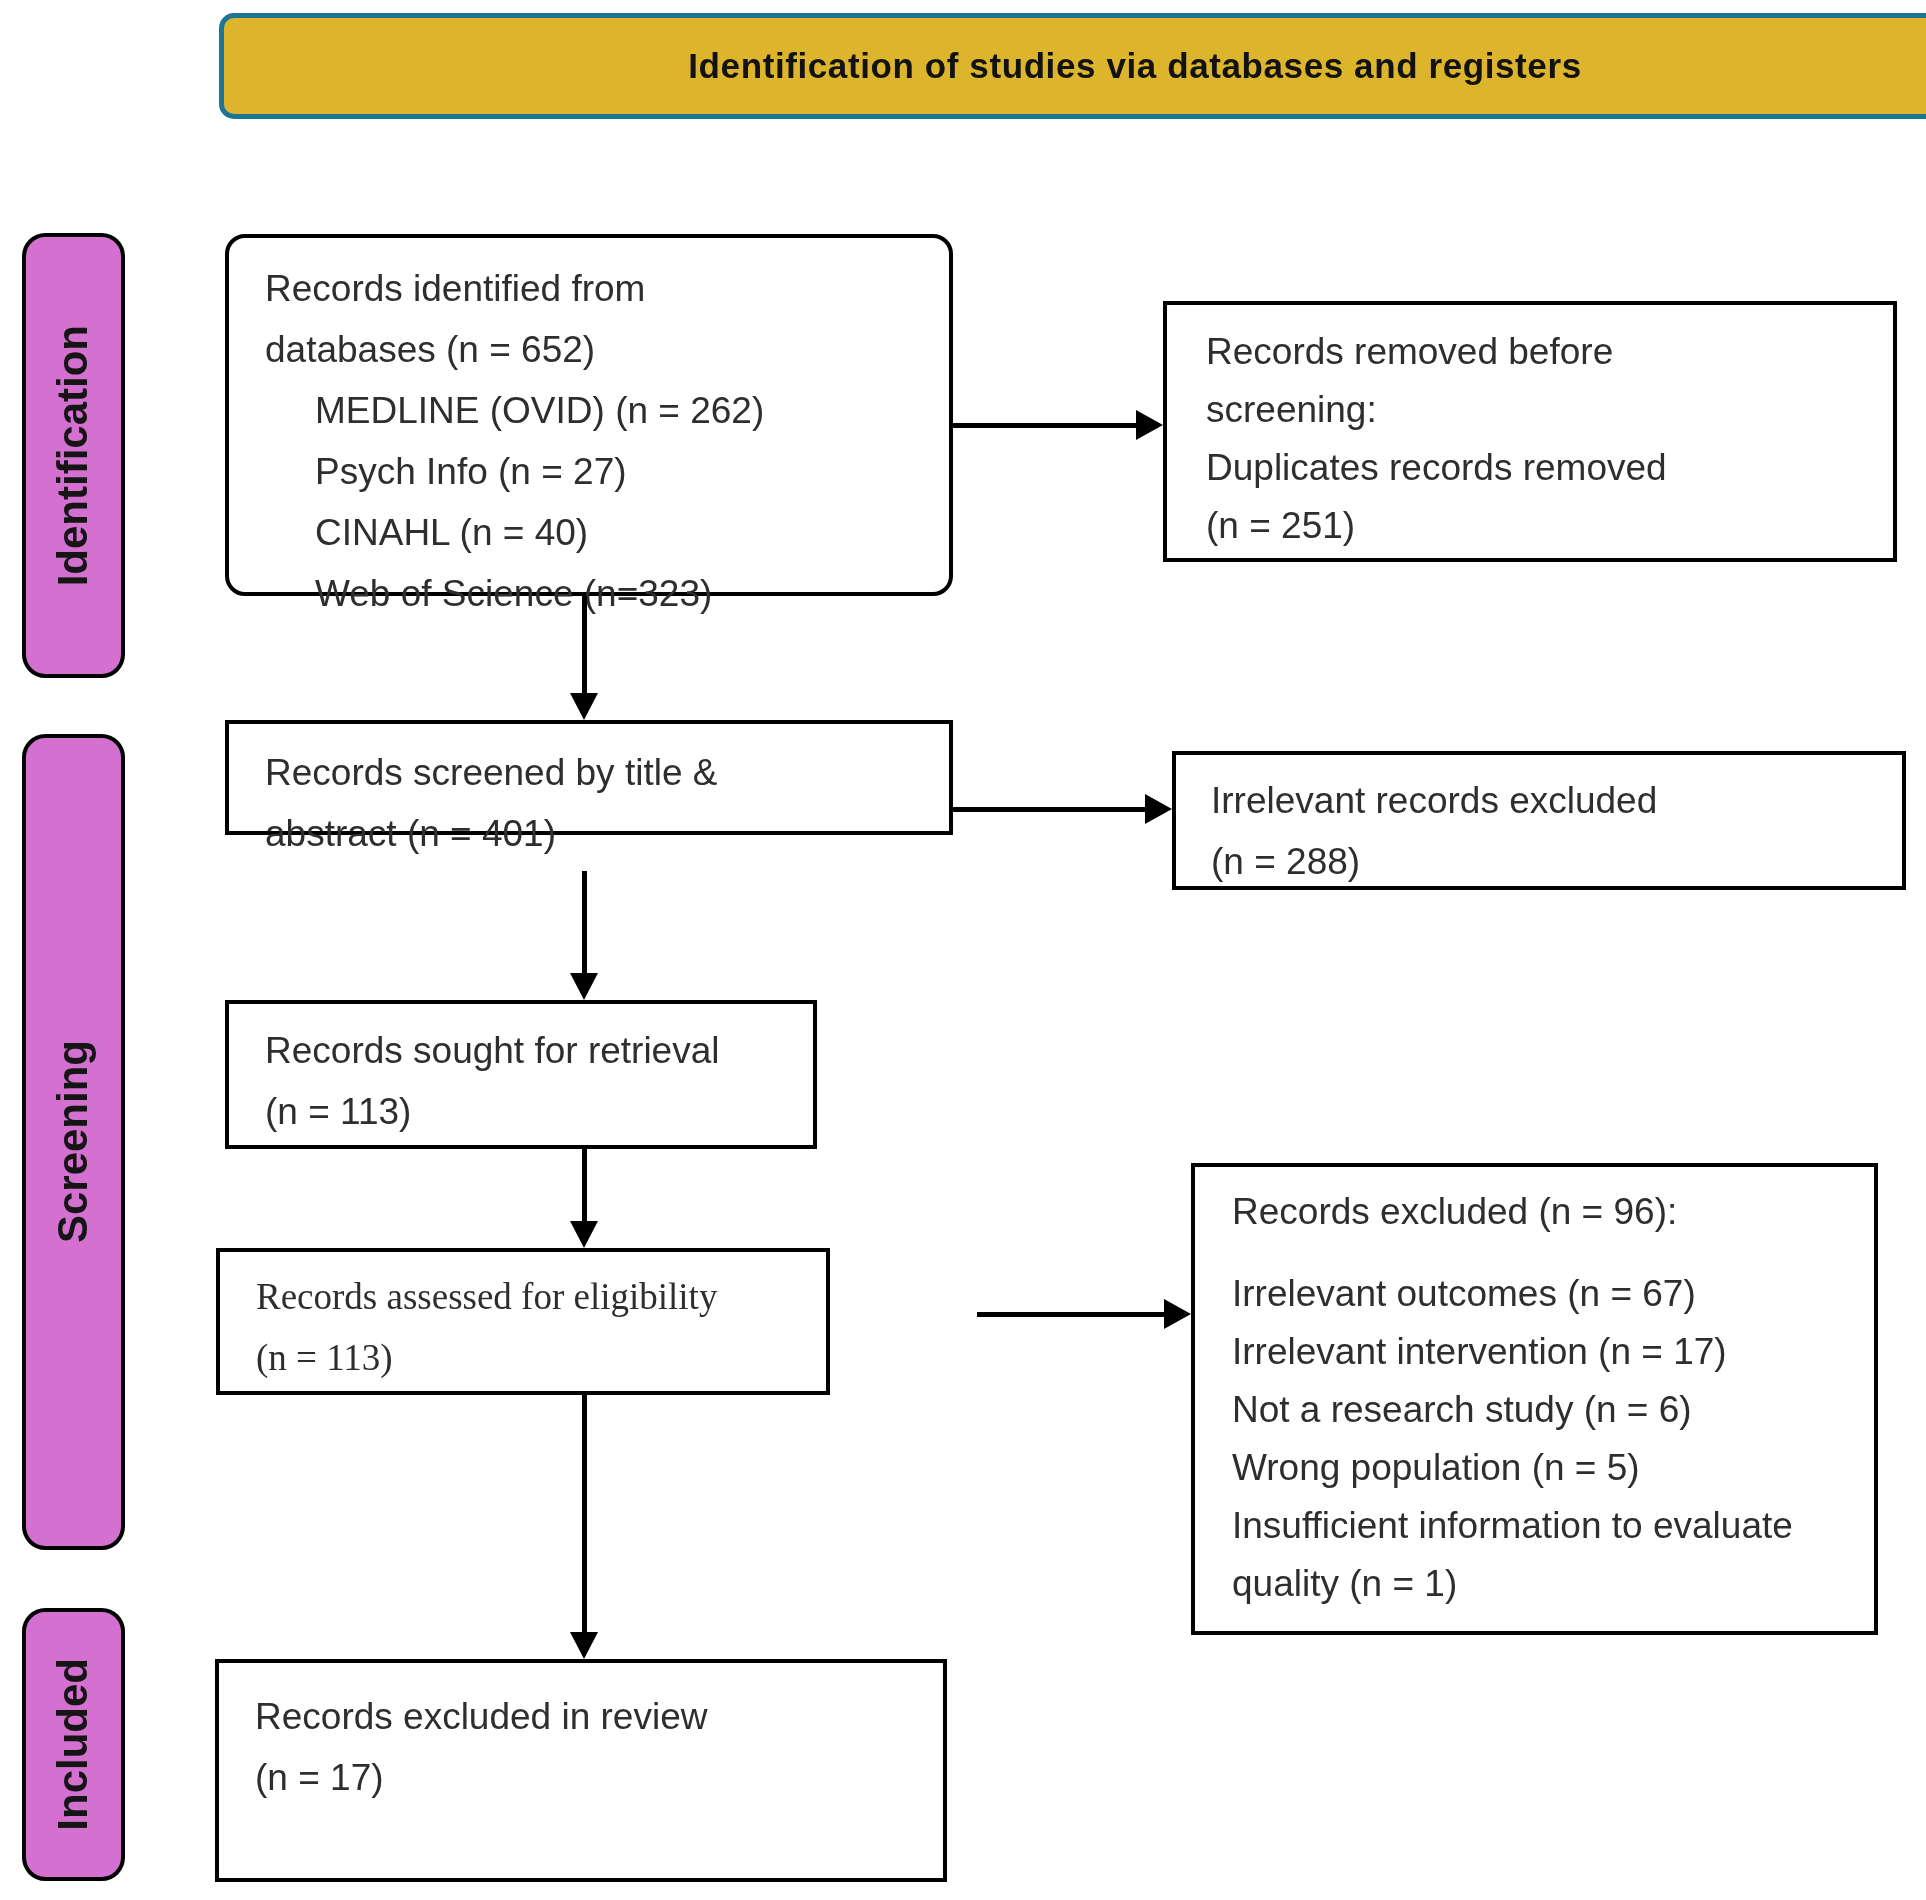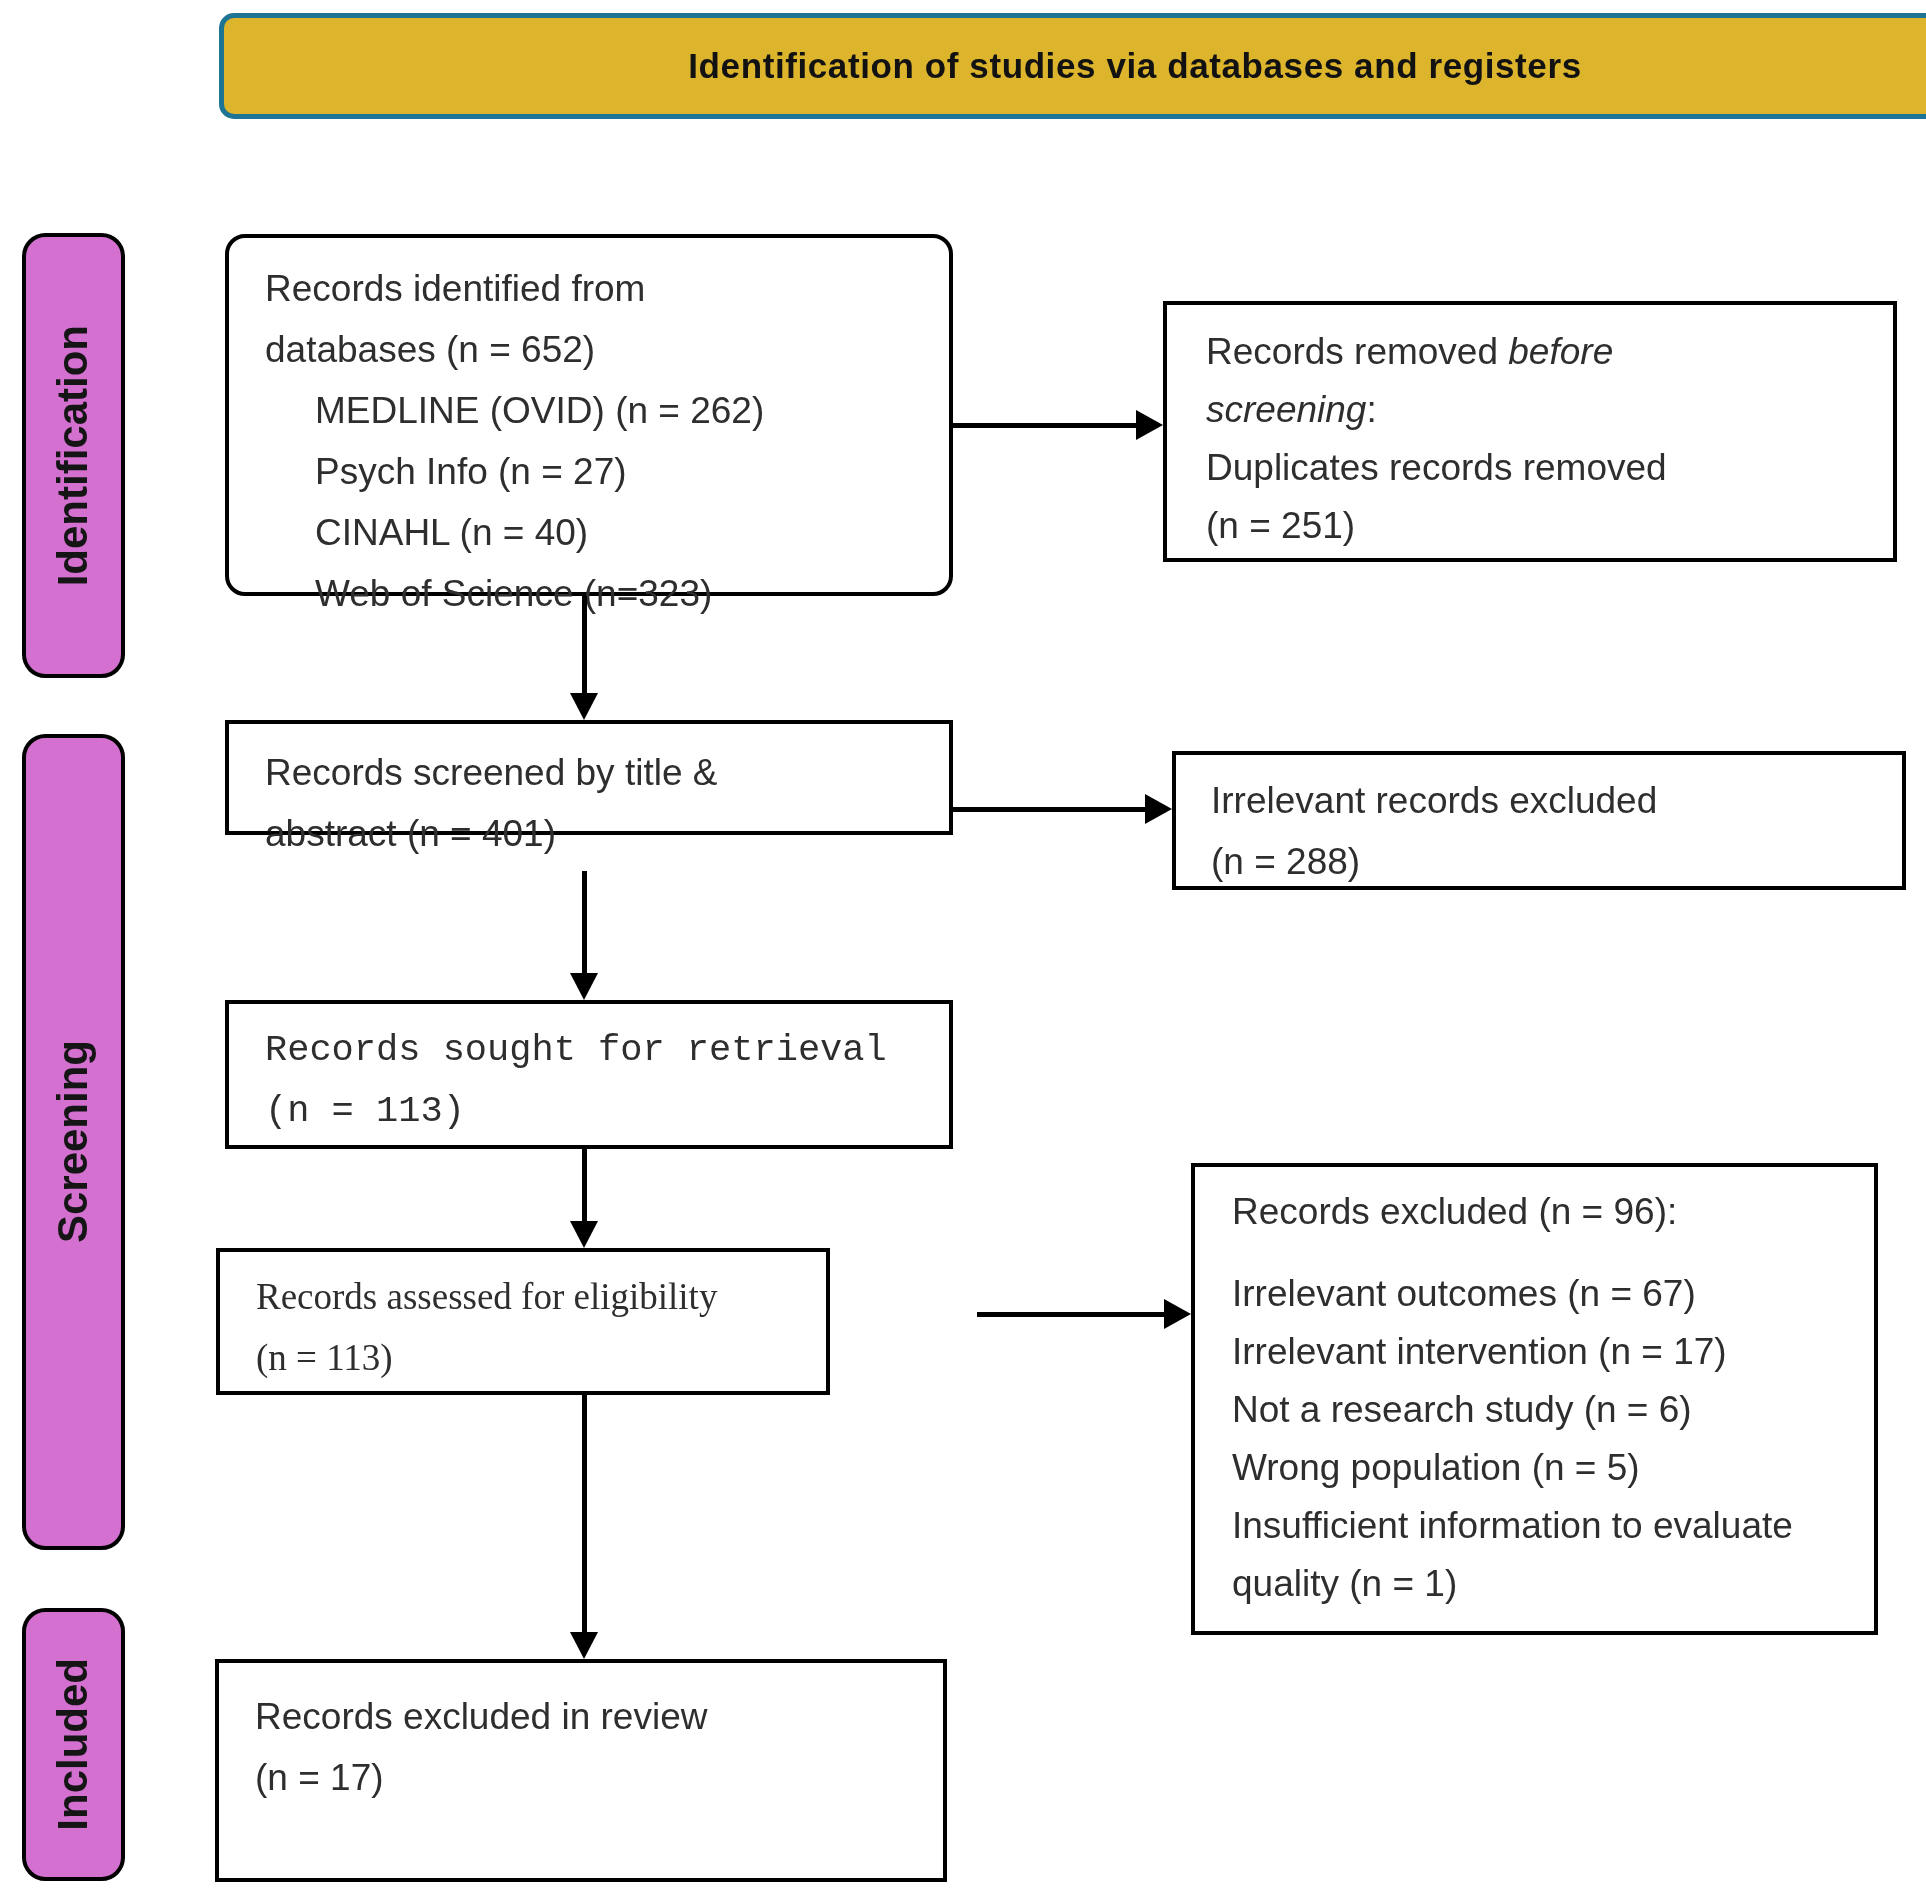--- a/index.html
+++ b/index.html
@@ -29,29 +29,29 @@
   .stage-identification{top:233px;height:445px;}
   .stage-screening{top:734px;height:816px;}
   .stage-included{top:1608px;height:273px;}
   
   .box{
     position:absolute;box-sizing:border-box;background:#ffffff;
     border:4.7px solid var(--box-border,#000);line-height:61px;
   }
   .box-identified{left:225px;top:234px;width:728px;height:362px;padding:20px 23.4px 0 36px;border-radius:20px;}
   .box-screened{left:225px;top:720px;width:728px;height:115px;padding:17.5px 23.4px 0 36px;}
-  .box-sought{left:225px;top:1000px;width:728px;height:149px;padding:16.4px 23.4px 0 36px;font-family:Liberation Mono, monospace;}
+  .box-sought{left:225px;top:1000px;width:592px;height:149px;padding:16.4px 23.4px 0 36px;}
   .box-assessed{left:216px;top:1248px;width:614px;height:147px;padding:14px 23.4px 0 36px;font-family:Liberation Serif, serif;}
   .box-included{left:215px;top:1659px;width:732px;height:223px;padding:23.4px 23.4px 0 36px;}
   .box-removed{left:1163px;top:301px;width:734px;height:261px;padding:17.5px 23.4px 0 39px;line-height:58px;}
   .box-irrelevant{left:1172px;top:751px;width:734px;height:139px;padding:15px 23.4px 0 35px;}
   .box-excluded{left:1191px;top:1163px;width:687px;height:472px;padding:16.4px 23.4px 0 37px;line-height:58px;}
   .box-excluded .reasons-title{margin-bottom:23.4px;}
   .indent{margin-left:50px;}
-  .it{font-style:italic;}
+  .it{}
   
   .stem{position:absolute;background:#000;}
   .head{position:absolute;width:0;height:0;}
   .head-right{border-top:15px solid transparent;border-bottom:15px solid transparent;border-left:27px solid #000;}
   .head-down{border-left:14.6px solid transparent;border-right:14.6px solid transparent;border-top:27px solid #000;}
   .a1-stem{left:953px;top:423px;width:185px;height:4.7px;}
   .a1-head{left:1136px;top:410px;}
   .a2-stem{left:582px;top:596px;width:4.7px;height:98px;}
   .a2-head{left:570px;top:693px;}
   .a3-stem{left:953px;top:807px;width:193px;height:4.7px;}

